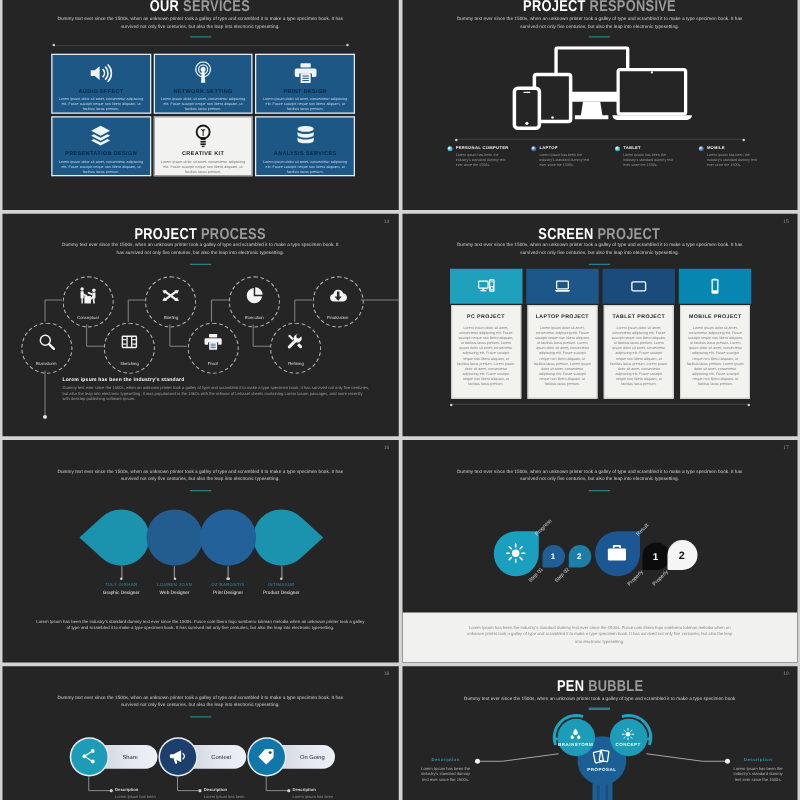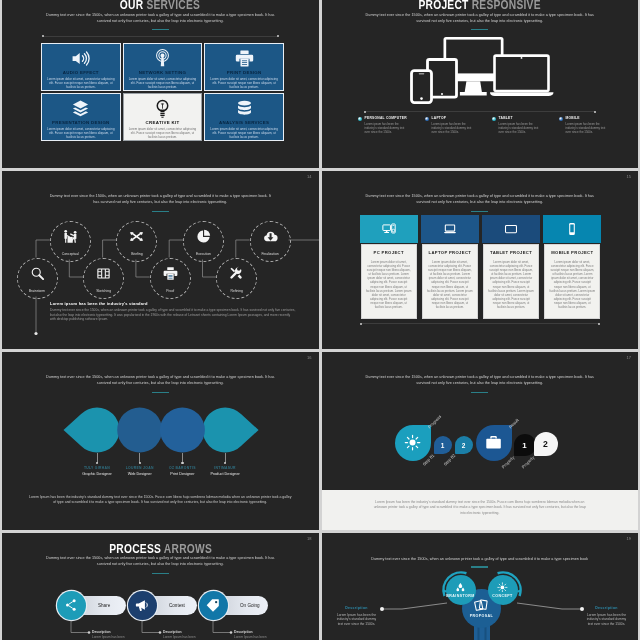--- a/index.html
+++ b/index.html
@@ -217,20 +217,24 @@
         <div class="s2leg" style="left: 237px; top: 126px;">
           <div class="s2dot" style="background:radial-gradient(circle at 35% 32%, #ffffff 0%, #2b6cb8 58%, #2b6cb8 100%);"></div>
           <div class="s2h">MOBILE</div>
           <div class="s2p">Lorem ipsum has been the industry's standard dummy text ever since the 1500s.</div>
         </div>
       </div>
   </div>
 
   <div class="slide" id="s3">
     <div class="pgnum">14</div>
+    <div class="stitle" style="top:9px">
+      <span class="inner"><span class="w1">PROJECT</span>
+      <span class="w2">PROCESS</span></span>
+    </div>
     <div class="ssub" style="top:23px;padding:0 45px;">Dummy text ever since the 1500s, when an unknown printer took a galley of type and scrambled it to make a type specimen book. It has survived not only five centuries, but also the leap into electronic typesetting.</div>
     <div class="sunder" style="top:39.5px"></div>
     <svg id="s3links" style="position:absolute;left:0;top:0;width:320px;height:178px;">
         <path d="M47.8 69 H34 V86.5" stroke="#8a8a8a" stroke-width="0.75" fill="none"></path>
         <path d="M67.3 88.5 V106 H81.1" stroke="#8a8a8a" stroke-width="0.75" fill="none"></path>
         <path d="M114.39999999999998 69 H100.6 V86.5" stroke="#8a8a8a" stroke-width="0.75" fill="none"></path>
         <path d="M133.89999999999998 88.5 V106 H147.7" stroke="#8a8a8a" stroke-width="0.75" fill="none"></path>
         <path d="M181 69 H167.2 V86.5" stroke="#8a8a8a" stroke-width="0.75" fill="none"></path>
         <path d="M200.5 88.5 V106 H214.29999999999998" stroke="#8a8a8a" stroke-width="0.75" fill="none"></path>
         <path d="M247.59999999999997 69 H233.79999999999998 V86.5" stroke="#8a8a8a" stroke-width="0.75" fill="none"></path>
@@ -317,20 +321,24 @@
         </div>
       </div>
     <div class="s3box" style="top:130px">
       <div class="s3bh">Lorem ipsum has been the industry's standard</div>
       <div class="s3bp">Dummy text ever since the 1500s, when an unknown printer took a galley of type and scrambled it to make a type specimen book. It has survived not only five centuries, but also the leap into electronic typesetting. It was popularised in the 1960s with the release of Letraset sheets containing Lorem Ipsum passages, and more recently with desktop publishing software Ipsum.</div>
     </div>
   </div>
 
   <div class="slide" id="s4">
     <div class="pgnum">15</div>
+    <div class="stitle" style="top:9px">
+      <span class="inner"><span class="w1">SCREEN</span>
+      <span class="w2">PROJECT</span></span>
+    </div>
     <div class="ssub" style="top:23px;padding:0 43px;">Dummy text ever since the 1500s, when an unknown printer took a galley of type and scrambled it to make a type specimen book. It has survived not only five centuries, but also the leap into electronic typesetting.</div>
     <div class="sunder" style="top:39.5px"></div>
     <div id="s4cols">
         <div class="s4col" style="left: 38px; top: 44px; width: 58.4px;">
           <div class="s4top" style="background:#1fa0bd;height:28px;">
             <svg class="ico" width="14" height="14" viewBox="0 0 24 24" style="color:#fff;">
               <rect x="1.5" y="5" width="13" height="9.6" rx="1" stroke="currentColor" stroke-width="1.7" fill="none"></rect>
               <path d="M6.6 14.6h2.8v2.6h2.6v1.6H4v-1.6h2.6z" fill="currentColor"></path>
               <rect x="16.6" y="3.4" width="6" height="15.4" rx="1" stroke="currentColor" stroke-width="1.7" fill="none"></rect>
               <rect x="18" y="5.2" width="3.2" height="1.2" fill="currentColor"></rect>
@@ -457,24 +465,20 @@
         <div style="position: absolute; left: 212px; top: 80px; width: 24px; height: 24px; display: flex; align-items: center; justify-content: center;">
           <span style="font-size:8.64px;font-weight:bold;color:#111">2</span>
         </div>
         <div class="s6lbl" style="left: 212.96px; top: 103.04px; transform: rotate(-45deg) translateX(-100%); transform-origin: 0px 50%;">Properly</div>
       </div>
     <div class="s6foot">Lorem Ipsum has been the industry's standard dummy text ever since the 1500s. Fusce com libero hujo sombrero lobman melodia when an unknown printer took a galley of type and scrambled it to make a type specimen book. It has survived not only five centuries, but also the leap into electronic typesetting.</div>
   </div>
 
   <div class="slide" id="s7">
     <div class="pgnum">18</div>
-    <div class="stitle" style="top:9px">
-      <span class="inner"><span class="w1">PROCESS</span>
-      <span class="w2">ARROWS</span></span>
-    </div>
     <div class="ssub" style="top:23px;padding:0 43px;">Dummy text ever since the 1500s, when an unknown printer took a galley of type and scrambled it to make a type specimen book. It has survived not only five centuries, but also the leap into electronic typesetting.</div>
     <div class="sunder" style="top:39.5px"></div>
     <div id="s7steps">
         <div class="s7pill" style="left: 68px; top: 62.5px; width: 56px; height: 19px; border-radius: 9.5px; background: linear-gradient(90deg, rgb(201, 206, 214) 0%, rgb(228, 232, 239) 60%, rgb(237, 241, 247) 100%);">
           <span class="s7lbl">Share</span>
         </div>
         <div class="s7circ" style="left: 54.5px; top: 57.5px; width: 29px; height: 29px; background: rgb(29, 156, 184); box-shadow: rgb(230, 236, 242) 0px 0px 0px 1.2px;">
           <svg class="ico" width="14" height="14" viewBox="0 0 24 24" style="color:#fff;">
             <circle cx="17.4" cy="4.8" r="2.6" fill="currentColor"></circle>
             <circle cx="6" cy="12" r="2.6" fill="currentColor"></circle>
@@ -519,20 +523,24 @@
           <path d="M140 87.7 V99.5 H158" stroke="#9a9a9a" stroke-width="0.7" fill="none"></path>
           <circle cx="158" cy="99.5" r="1.3" fill="#cfcfcf"></circle>
           <path d="M211 87.7 V99.5 H229" stroke="#9a9a9a" stroke-width="0.7" fill="none"></path>
           <circle cx="229" cy="99.5" r="1.3" fill="#cfcfcf"></circle>
         </svg>
       </div>
   </div>
 
   <div class="slide" id="s8">
     <div class="pgnum">19</div>
+    <div class="stitle" style="top:9px">
+      <span class="inner"><span class="w1">PEN</span>
+      <span class="w2">BUBBLE</span></span>
+    </div>
     <div class="ssub" style="top:24px;padding:0 34px;">Dummy text ever since the 1500s, when an unknown printer took a galley of type and scrambled it to make a type specimen book</div>
     <div class="sunder" style="top:33px"></div>
     <div id="s8wrap">
         <svg style="position:absolute;left:0;top:0;width:320px;height:107px">
           <path d="M152 88 h16 v22 h-16 z" fill="#1e5f96"></path>
           <rect x="155.5" y="88" width="2" height="22" fill="#17507f"></rect>
           <rect x="162.5" y="88" width="2" height="22" fill="#17507f"></rect>
           <path d="M144.44 40.26 A17.6 17.6 0 0 0 122.46 63.02" stroke="#1fa3c0" stroke-width="2.4" fill="none"></path>
           <path d="M121.57 59.85 l0 -3.6 l5.2 2.4 z" fill="#1fa3c0"></path>
           <path d="M175.56 40.26 A17.6 17.6 0 0 1 197.54 63.02" stroke="#1fa3c0" stroke-width="2.4" fill="none"></path>

